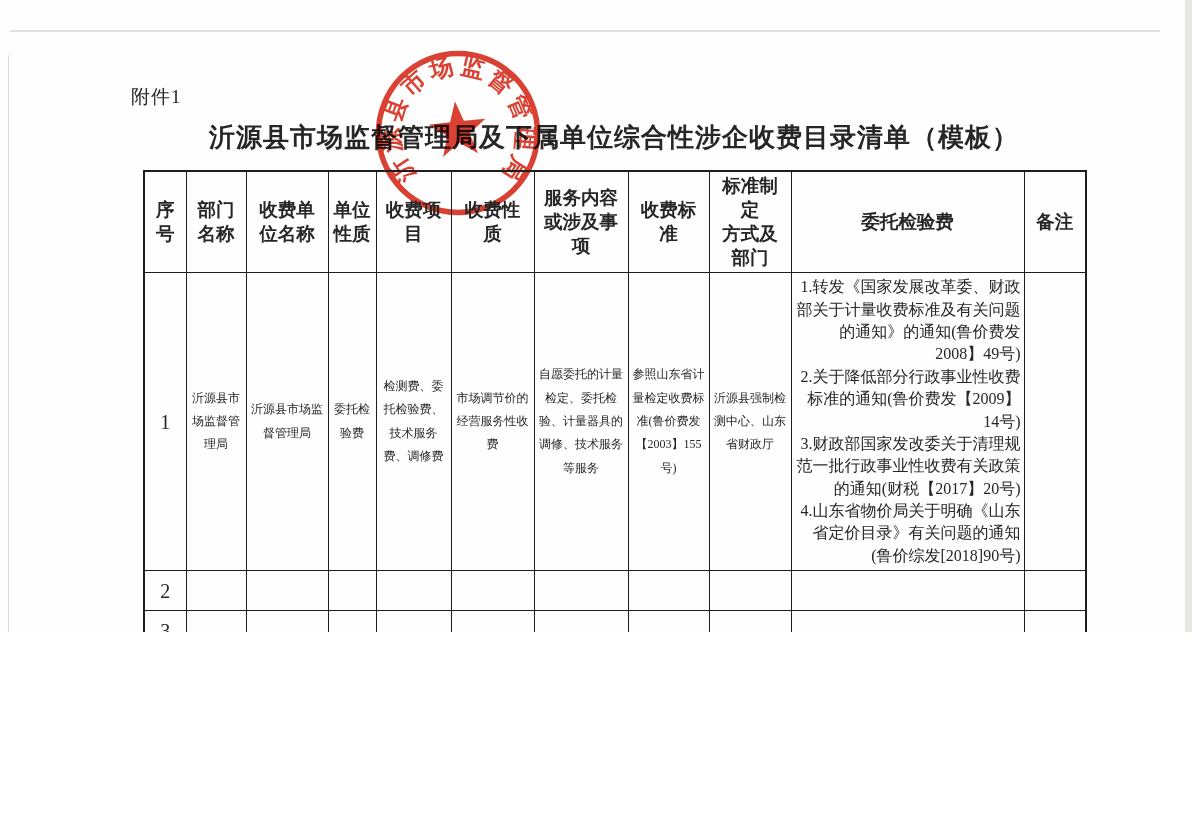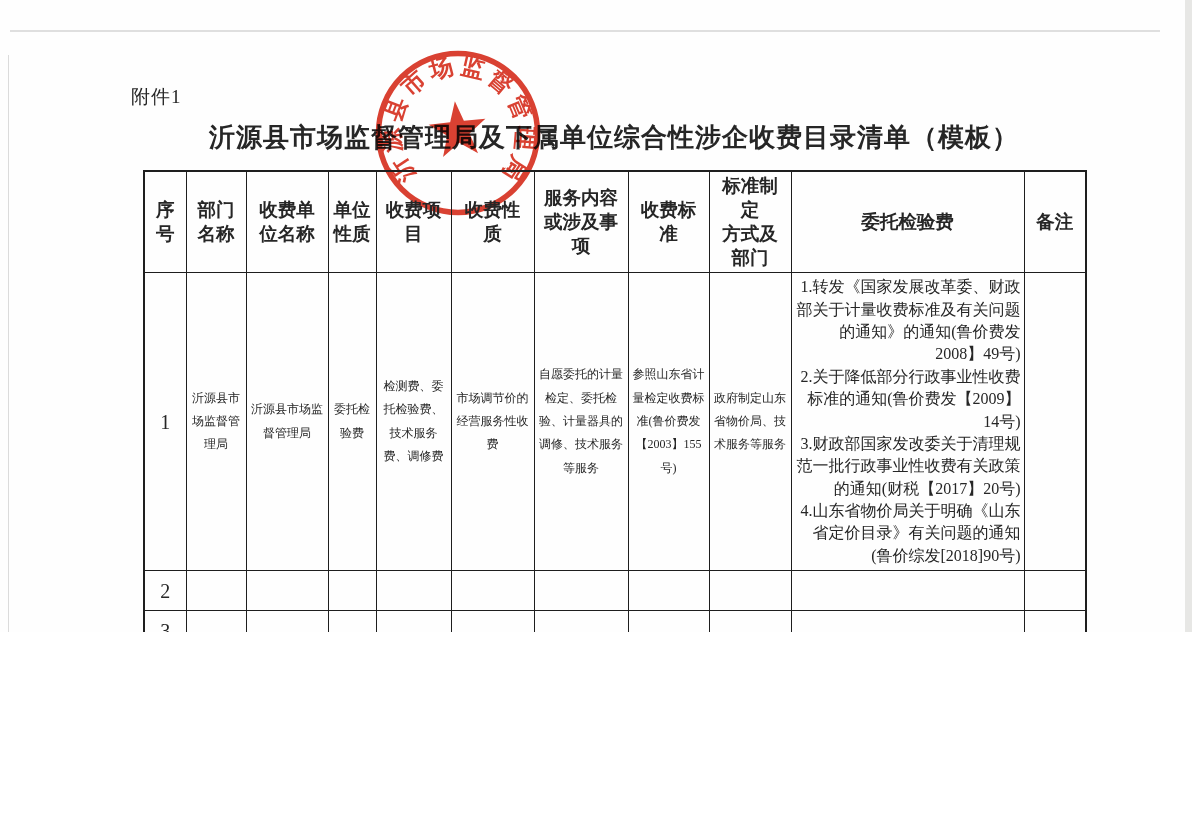--- a/index.html
+++ b/index.html
@@ -133,21 +133,21 @@
     </tr>
     <tr style="height:289px">
       <td class="seq">1</td>
       <td>沂源县市场监督管理局</td>
       <td>沂源县市场监督管理局</td>
       <td>委托检验费</td>
       <td>检测费、委托检验费、技术服务费、调修费</td>
       <td>市场调节价的经营服务性收费</td>
       <td>自愿委托的计量检定、委托检验、计量器具的调修、技术服务等服务</td>
       <td>参照山东省计量检定收费标准(鲁价费发【2003】155号)</td>
-      <td>政府制定山东省物价局、技术服务等服务</td>
+      <td>沂源县强制检测中心、山东省财政厅</td>
       <td class="policy">1.转发《国家发展改革委、财政部关于计量收费标准及有关问题的通知》的通知(鲁价费发2008】49号)
 2.关于降低部分行政事业性收费标准的通知(鲁价费发【2009】14号)
 3.财政部国家发改委关于清理规范一批行政事业性收费有关政策的通知(财税【2017】20号)
 4.山东省物价局关于明确《山东省定价目录》有关问题的通知(鲁价综发[2018]90号)</td>
       <td></td>
     </tr>
     <tr style="height:40px">
       <td class="seq">2</td>
       <td></td>
       <td></td>

